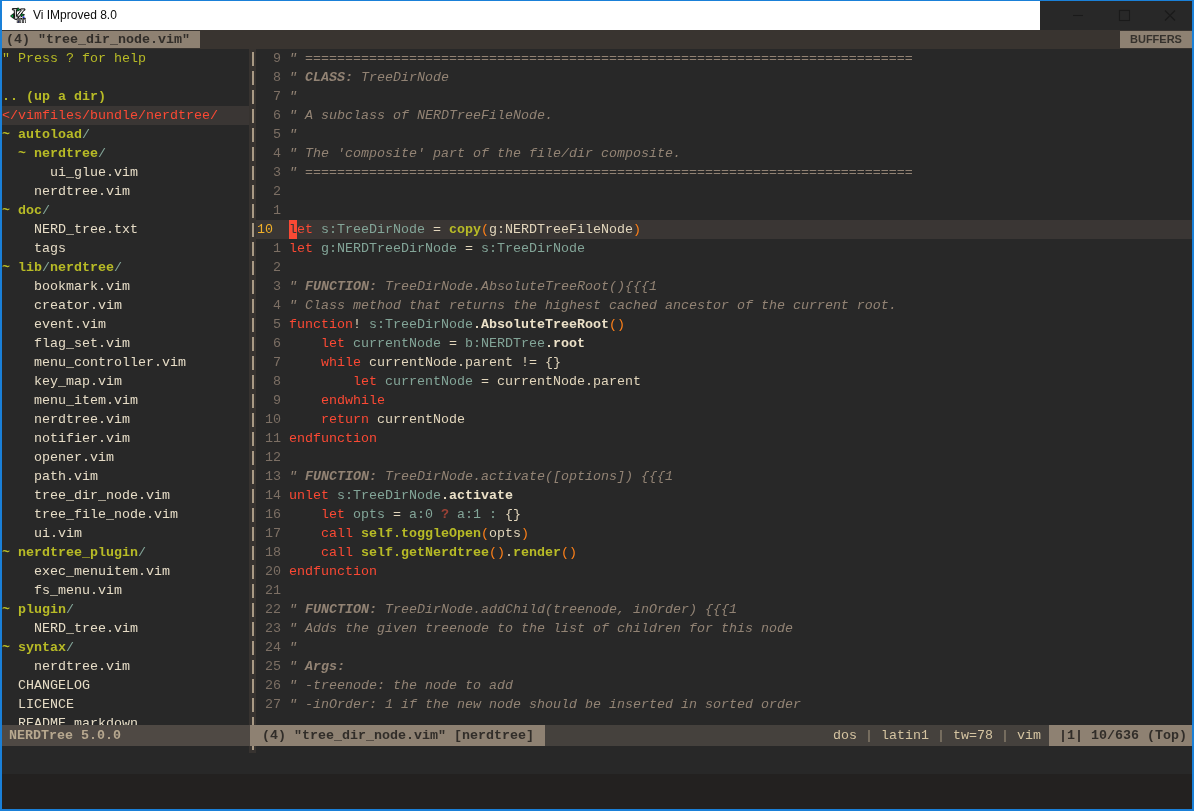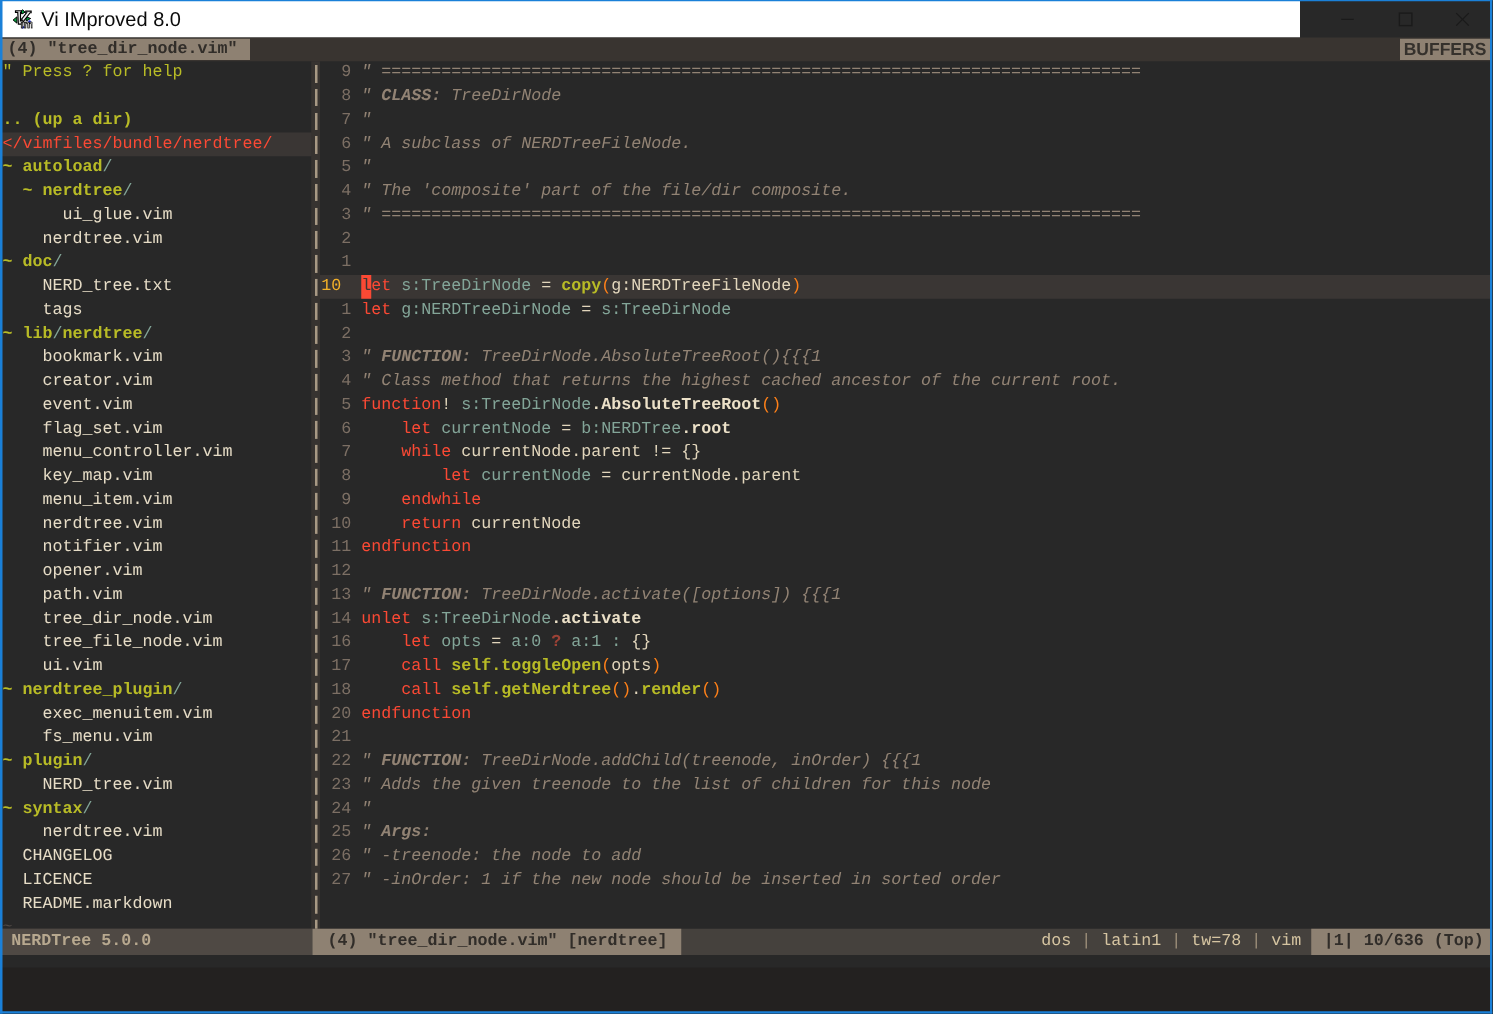--- a/index.html
+++ b/index.html
@@ -1,22 +1,22 @@
 <!DOCTYPE html>
 <html><head><meta charset="utf-8"><style>*{margin:0;padding:0;box-sizing:border-box}
 html,body{width:1194px;height:811px;overflow:hidden}
 body{position:relative;background:#282828;font-family:"Liberation Mono",monospace;font-size:13.333px}
 .abs{position:absolute}
 #title{left:0;top:0;width:1040px;height:30px;background:#ffffff}
-#title .t{position:absolute;left:33px;top:8px;font-family:"Liberation Sans",sans-serif;font-size:16px;color:#0b0b0b;white-space:pre}
+#title .t{position:absolute;left:33px;top:8px;font-family:"Liberation Sans",sans-serif;font-size:12px;color:#0b0b0b;white-space:pre}
 #tabbar{left:0;top:30px;width:1194px;height:19px;background:#393430}
 #tab{position:absolute;left:1px;top:1px;width:199px;height:17px;background:#8e8172}
 #tab span,.chunktext{display:block;white-space:pre;font-weight:bold;color:#312d29;line-height:19px}
 #tab span{padding-left:5px;line-height:17px}
-#buffers{position:absolute;right:2px;top:1px;width:72px;height:17px;background:#8e8172;font-family:"Liberation Sans",sans-serif;font-weight:bold;color:#35312c;font-size:14px;line-height:17px;text-align:center}
+#buffers{position:absolute;right:2px;top:1px;width:72px;height:17px;background:#8e8172;font-family:"Liberation Sans",sans-serif;font-weight:bold;color:#35312c;font-size:11px;line-height:17px;text-align:center}
 #treebg{left:0;top:106px;width:250px;height:19px;background:#3a3634}
 #curline{left:256px;top:220px;width:936px;height:19px;background:#3a3634}
 #tree{left:2px;top:49px;width:248px}
 #code{left:257px;top:49px;width:935px}
 .l{height:19px;line-height:19px;white-space:pre}
 #vsepbg{left:249px;top:49px;width:7px;height:704px;background:#373330}
 #vsep{left:252px;top:49px;width:2px;height:703px;background:repeating-linear-gradient(180deg,#a89984 0 14px,rgba(0,0,0,0) 14px 19px);background-position:0 3px}
 .n{color:#7c6f64}
 .cn{color:#f2b029}
 .c{color:#928374;font-style:italic}
@@ -29,21 +29,21 @@
 .q{color:#9c4236;font-weight:bold}
 .f{color:#e2d6bc}
 .fb{color:#ece1c8;font-weight:bold}
 .cur{background:#fb4934;color:#3a3634;padding:2.2px 0}
 .tg{color:#b8bb26}
 .tgb{color:#b8bb26;font-weight:bold}
 .tf{color:#e6dcc6}
 .tr{color:#fb4934}
 .ts{color:#83a598}
 .td{color:#504945}
-#status{left:0;top:743px;width:1194px;height:21px;background:#45413d}
+#status{left:0;top:725px;width:1194px;height:21px;background:#45413d}
 #stnc{position:absolute;left:0;top:0;width:250px;height:21px;background:#4f4944}
 #stnc div{position:absolute;left:9px;top:0;line-height:21px;font-weight:bold;color:#b7a88f;white-space:pre}
 #stc1{position:absolute;left:250px;top:0;width:295px;height:21px;background:#8e8172}
 #stc1 div{position:absolute;left:12px;top:0;line-height:21px}
 #stmid{position:absolute;left:833px;top:0;line-height:21px;color:#d5c4a1;white-space:pre}
 #stmid b{font-weight:normal;color:#9d8f7a}
 #stc2{position:absolute;left:1049px;top:0;width:143px;height:21px;background:#8e8172}
 #stc2 div{position:absolute;left:10px;top:0;line-height:21px}
 #cmd{left:0;top:774px;width:1194px;height:36px;background:#232120}
 .bT{left:0;top:0;width:1194px;height:1px;background:#1a80d8;z-index:60}

